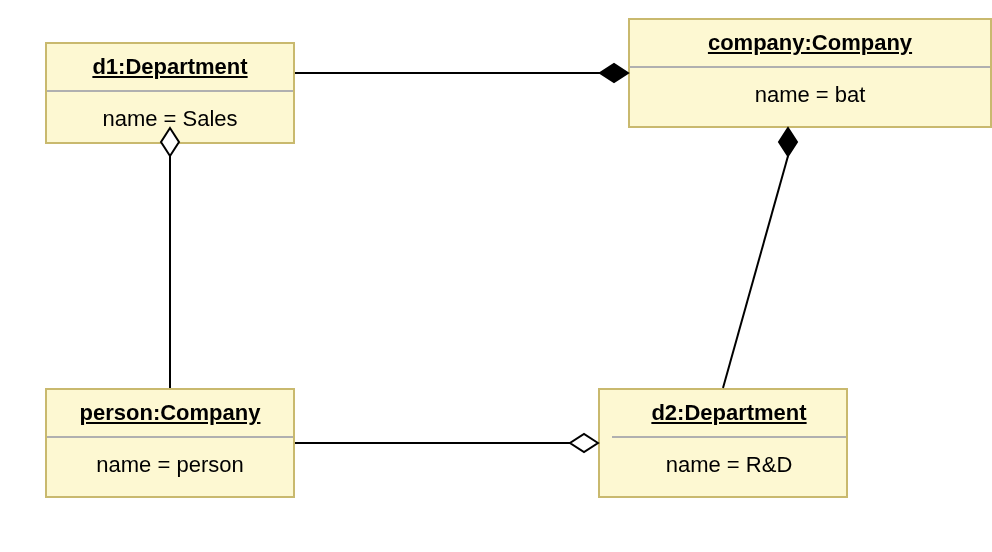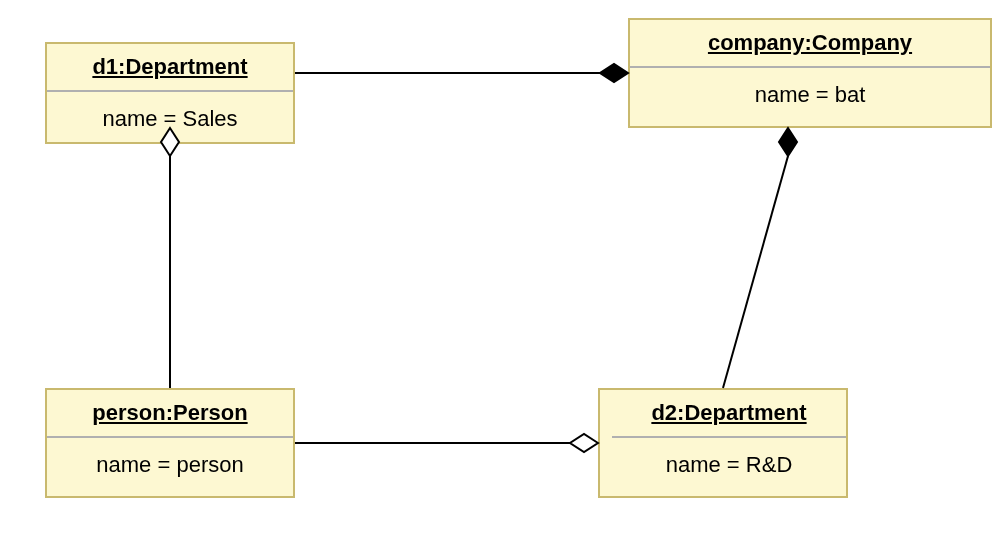--- a/index.html
+++ b/index.html
@@ -38,21 +38,21 @@
   <div class="uml-title">d1:Department</div>
   <div class="uml-attrs">name = Sales</div>
 </div>
 
 <div class="uml-object" id="box-company" style="left: 628px; top: 18px; width: 364px; height: 110px;">
   <div class="uml-title">company:Company</div>
   <div class="uml-attrs">name = bat</div>
 </div>
 
 <div class="uml-object" id="box-person" style="left: 45px; top: 388px; width: 250px; height: 110px;">
-  <div class="uml-title">person:Person</div>
+  <div class="uml-title">person:Company</div>
   <div class="uml-attrs">name = person</div>
 </div>
 
 <div class="uml-object" id="box-d2" style="left: 598px; top: 388px; width: 250px; height: 110px; padding-left: 12px;">
   <div class="uml-title">d2:Department</div>
   <div class="uml-attrs">name = R&amp;D</div>
 </div>
 
 <svg class="connectors" id="connectors-svg">
     <g>

